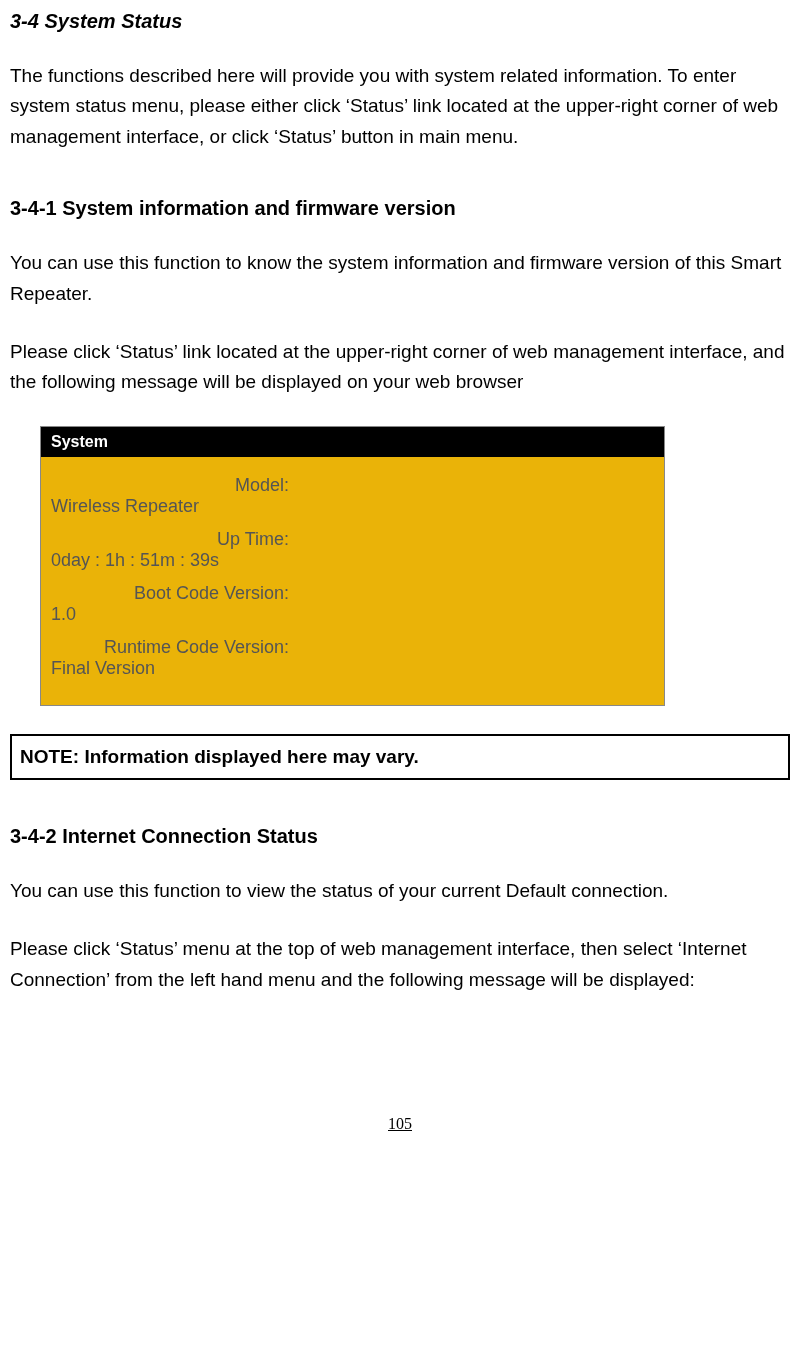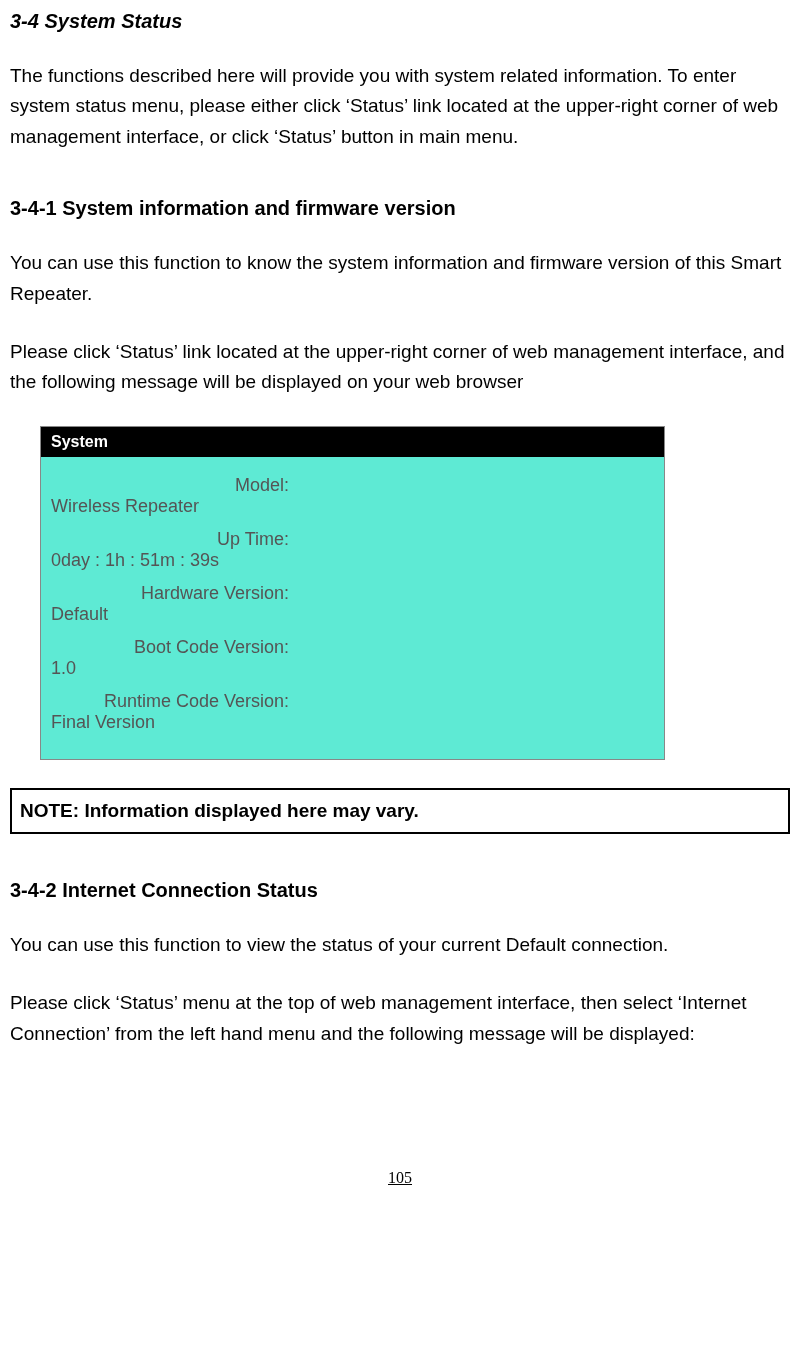--- a/index.html
+++ b/index.html
@@ -29,21 +29,21 @@
     .body-text {
       font-size: 19px;
       line-height: 1.6;
       margin-bottom: 28px;
     }
     .system-panel {
       border: 1px solid #888;
       width: 625px;
       margin-left: 30px;
       margin-bottom: 28px;
-      background: #5eead4;
+      background: #eab308;
     }
     .panel-header {
       background: #000;
       color: #fff;
       font-weight: bold;
       font-size: 16px;
       padding: 6px 10px;
     }
     .panel-body {
       padding: 12px 10px 20px 10px;
@@ -98,24 +98,20 @@
   <div class="panel-body">
     <div class="info-row">
       <div class="info-label">Model:</div>
       <div class="info-value">Wireless Repeater</div>
     </div>
     <div class="info-row">
       <div class="info-label">Up Time:</div>
       <div class="info-value">0day : 1h : 51m : 39s</div>
     </div>
     <div class="info-row">
-      <div class="info-label">Hardware Version:</div>
-      <div class="info-value">Default</div>
-    </div>
-    <div class="info-row">
       <div class="info-label">Boot Code Version:</div>
       <div class="info-value">1.0</div>
     </div>
     <div class="info-row">
       <div class="info-label">Runtime Code Version:</div>
       <div class="info-value">Final Version</div>
     </div>
   </div>
 </div>
 

